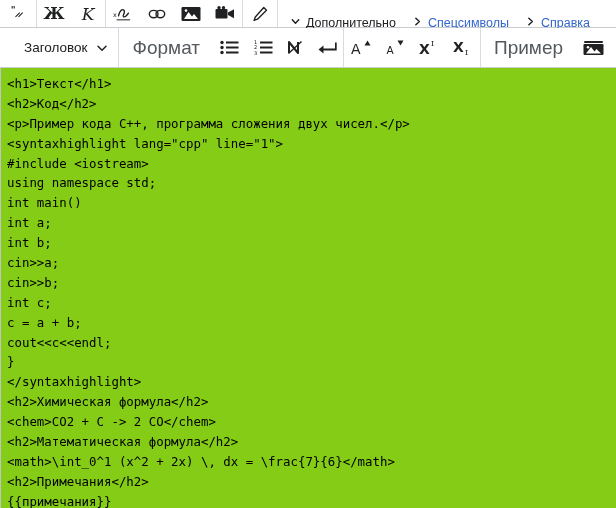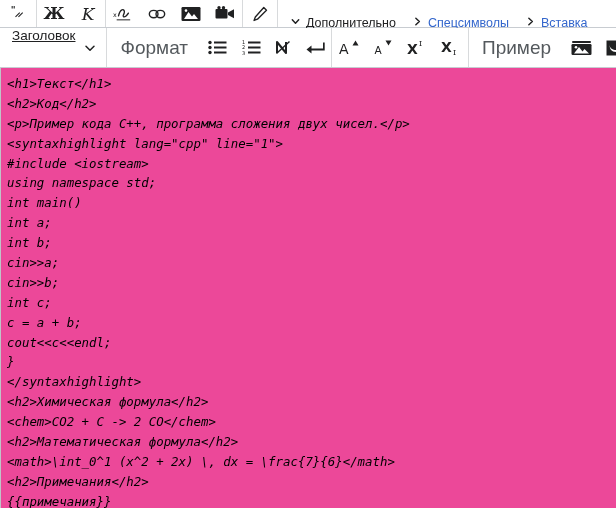--- a/index.html
+++ b/index.html
@@ -70,53 +70,52 @@
     margin-right: 5px;
     color: #202122;
     flex: 0 0 auto;
   }
   .menu-btn .chev svg { display: block; }
 
   
   .row2 .tgroup { border-right: 1px solid #d8dadc; }
   .dropdown-btn {
     display: flex;
-    height: 100%;
-    padding: 0 10px 0 12px;
+    align-items: center;
+    height: 100%;
+    padding: 0 10px 0 24px;
     font-size: 13.5px;
     color: #202122;
     cursor: pointer;
     white-space: nowrap;
     user-select: none;
     gap: 9px;
-    text-decoration: underline;
   }
   .dropdown-btn .caret { display: flex; align-items: center; }
   .text-btn {
     display: flex;
     align-items: center;
     height: 100%;
     padding: 0 13px;
     font-size: 19px;
     color: #54595d;
     cursor: pointer;
     white-space: nowrap;
     user-select: none;
   }
   .row2 .tbtn { width: 31px; }
   .row2 .tbtn.wide { width: 34px; }
 
   
   .editor {
     flex: 1 1 auto;
     position: relative;
-    background: #ec4899;
+    background: #84cc16;
     border-left: 1px solid #c0c4c8;
     overflow: hidden;
-    font-style: italic;
   }
   .code-area {
     padding: 6px 0 0 6px;
     font-family: "DejaVu Sans Mono", "Liberation Mono", monospace;
     font-size: 12.4px;
     line-height: 19.9px;
     color: #000000;
     white-space: pre;
   }
   .code-line { white-space: pre; height: 19.9px; }
@@ -202,21 +201,21 @@
           </svg>
         </span>
         <span>Спецсимволы</span>
       </div>
       <div class="menu-btn link">
         <span class="chev">
           <svg width="11" height="11" viewBox="0 0 12 12" fill="none" stroke="#202122" stroke-width="1.6">
             <path d="M4.2 2.5 L8 6 L4.2 9.5" stroke-linecap="round" stroke-linejoin="round"></path>
           </svg>
         </span>
-        <span>Вставка</span>
+        <span>Справка</span>
       </div>
     </div>
   </div>
 
   <div class="toolbar-row row2">
 
     <div class="tgroup">
       <div class="dropdown-btn">
         <span>Заголовок</span>
         <span class="caret">

